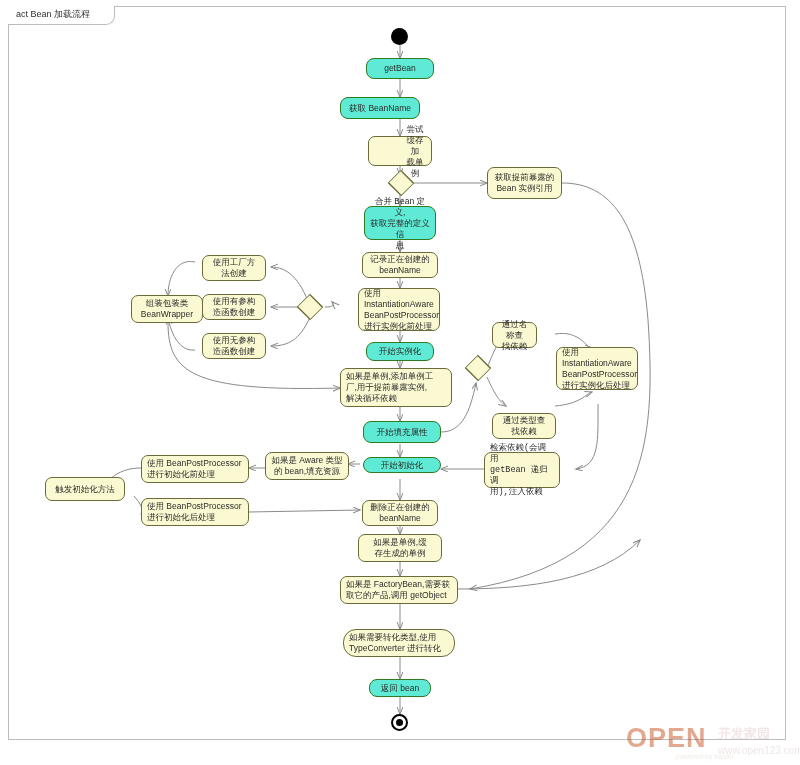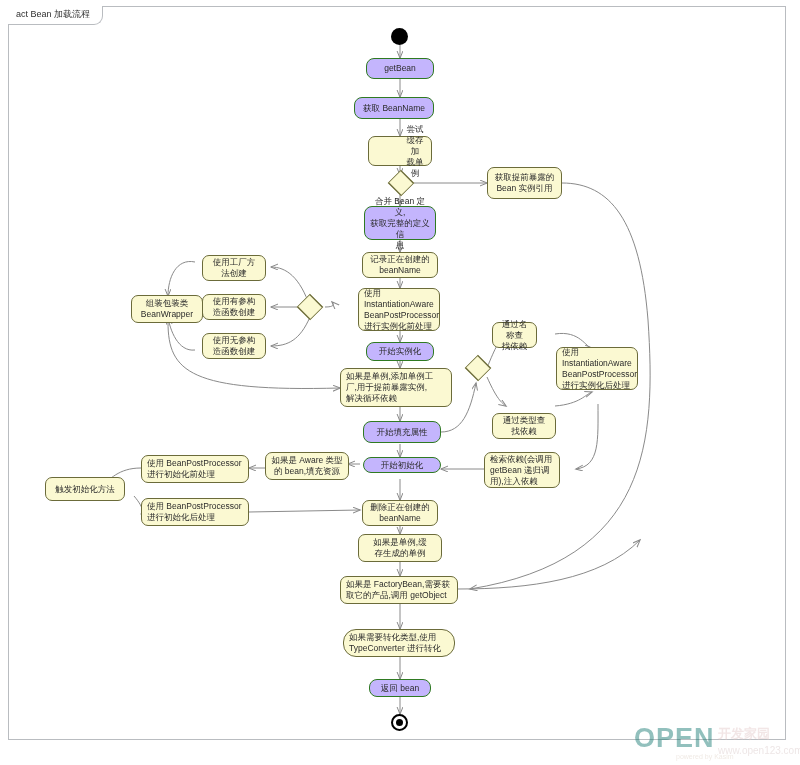--- a/index.html
+++ b/index.html
@@ -11,38 +11,38 @@
 
   
   .frame{
     position:absolute;left:8px;top:6px;width:778px;height:734px;
     border:1px solid #b9bcc0;background:transparent;box-sizing:border-box;
   }
   .frame-tab{
     position:absolute;left:8px;top:6px;height:19px;
     border:1px solid #b9bcc0;border-top:none;border-left:none;
     background:#fff;box-sizing:border-box;
-    padding:2px 12px 2px 8px;
+    padding:2px 24px 2px 8px;
     font-size:9px;color:#303030;white-space:nowrap;
     border-bottom-right-radius:9px;
   }
 
   
   .node{
     position:absolute;box-sizing:border-box;
     border:1px solid #6b6b3a;border-radius:7px;
     background:#fbf9d2;
     font-size:8.5px;line-height:11px;color:#2b2b2b;
     display:flex;align-items:center;justify-content:flex-start;
     padding:3px 5px;white-space:pre-line;
     letter-spacing:0px;
   }
   .node.center{justify-content:center;text-align:center;}
   .node.green{
-    background:#c4b5fd;border:1px solid #2f7a22;
+    background:#5eead4;border:1px solid #2f7a22;
     border-radius:8px;justify-content:center;text-align:center;
   }
 
   
   .diamond{
     position:absolute;width:22px;height:14px;
     background:#fbf9d2;border:1px solid #6b6b3a;
     transform:rotate(45deg) scale(0.86,1.34);
     box-sizing:border-box;
   }
@@ -63,22 +63,22 @@
   }
 
   
   .watermark{
     position:absolute;right:6px;bottom:4px;
     width:168px;height:42px;opacity:.45;
     pointer-events:none;
   }
   .wm-open{
     position:absolute;left:0;top:4px;
-    font-size:27px;font-weight:bold;color:#0f766e;
-    letter-spacing:1px;font-family:"Liberation Sans",sans-serif;margin-left:8px;
+    font-size:27px;font-weight:bold;color:#c2410c;
+    letter-spacing:1px;font-family:"Liberation Sans",sans-serif;
   }
   .wm-cn{
     position:absolute;left:92px;top:6px;
     font-size:13px;font-weight:bold;color:#e3c9c9;
   }
   .wm-url{
     position:absolute;left:92px;top:26px;
     font-size:10px;color:#d8c7c7;
   }
   .wm-pw{
@@ -160,21 +160,21 @@
       <path d="M249,512 L360,510"></path>
 
       <path d="M458,589 C530,589 600,580 640,540"></path>
     </g>
   </svg>
 
   <div class="start-node" style="left:391px;top:28px;"></div>
 
   <div class="node green" style="left:366px;top:58px;width:68px;height:21px;">getBean</div>
 
-  <div class="node green" style="left:354px;top:97px;width:80px;height:22px;">获取 BeanName</div>
+  <div class="node green" style="left:340px;top:97px;width:80px;height:22px;">获取 BeanName</div>
 
   <div class="node center" style="left:368px;top:136px;width:64px;height:30px;padding-left:35px;">尝试缓存加
 载单例</div>
 
   <div class="diamond-wrap" style="left:389px;top:174px;">
     <div class="diamond" style="left:1px;top:2px;"></div>
   </div>
 
   <div class="node center" style="left:487px;top:167px;width:75px;height:32px;">获取提前暴露的
 Bean 实例引用</div>
@@ -223,21 +223,21 @@
 找依赖</div>
 
   <div class="node center" style="left:492px;top:393px;width:64px;height:26px;margin-top:20px;">通过类型查
 找依赖</div>
 
   <div class="node" style="left:556px;top:347px;width:82px;height:43px;">使用
 InstantiationAware
 BeanPostProcessor
 进行实例化后处理</div>
 
-  <div class="node" style="left:484px;top:452px;width:76px;height:36px;">检索依赖(会调用
+  <div class="node" style="left:484px;top:452px;width:76px;height:36px;font-family:Liberation Mono, monospace;">检索依赖(会调用
 getBean 递归调
 用),注入依赖</div>
 
   <div class="node green" style="left:363px;top:457px;width:78px;height:16px;">开始初始化</div>
 
   <div class="node center" style="left:265px;top:452px;width:84px;height:28px;">如果是 Aware 类型
 的 bean,填充资源</div>
 
   <div class="node" style="left:141px;top:455px;width:108px;height:28px;">使用 BeanPostProcessor
 进行初始化前处理</div>

